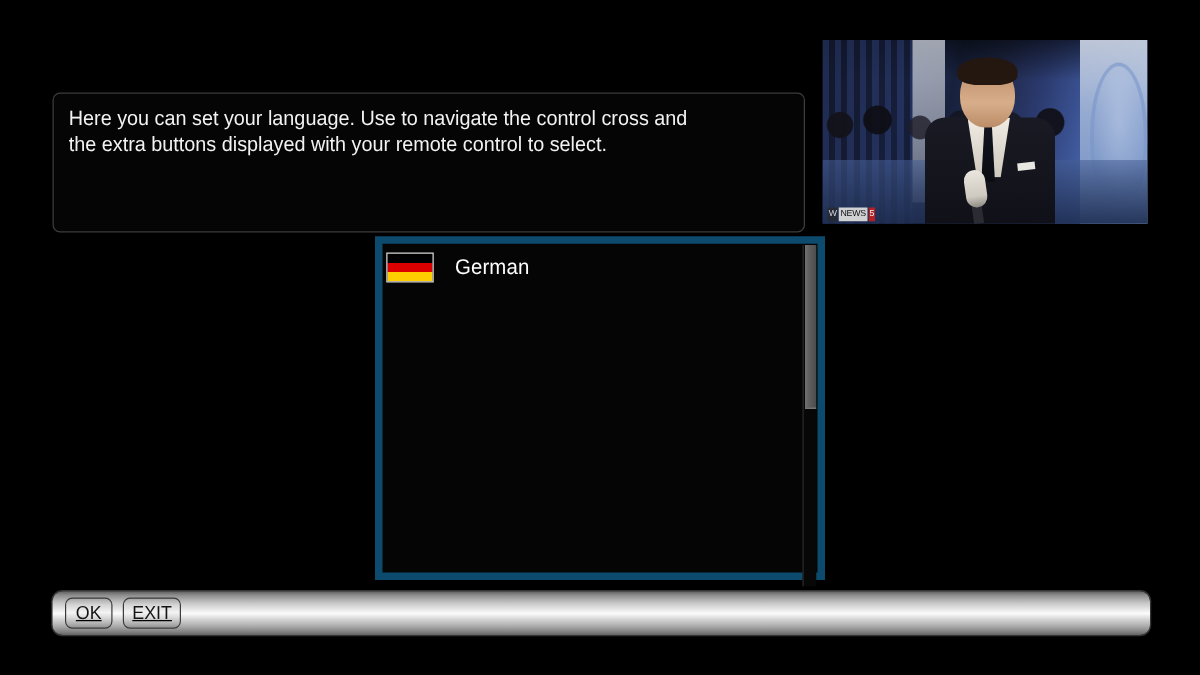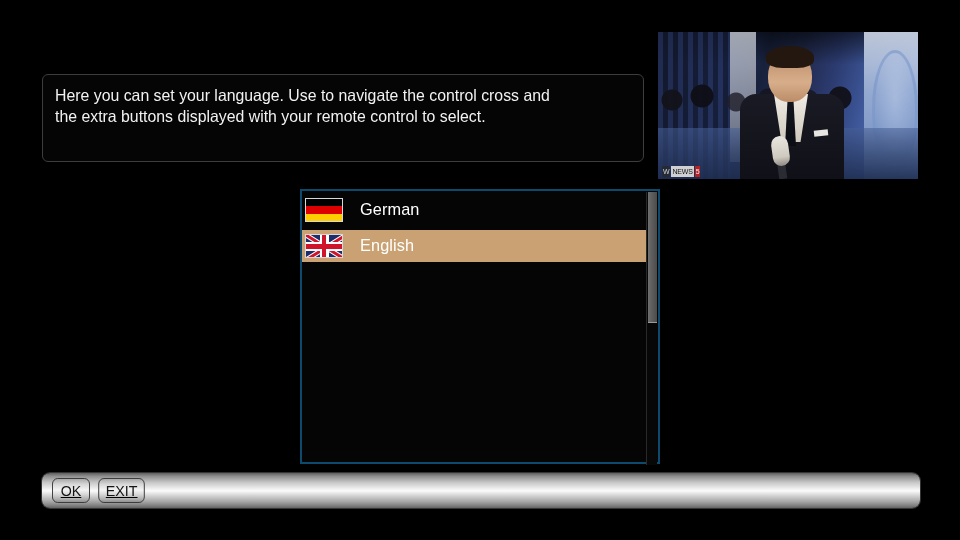--- a/index.html
+++ b/index.html
@@ -53,21 +53,21 @@
     font-family: "Liberation Sans", sans-serif;
     transform: scaleX(0.93);
   }
 
   
   #desc-panel {
     position: absolute;
     left: 42px;
     top: 74px;
     width: 602px;
-    height: 88px;
+    height: 112px;
     background: #050505;
     border: 1px solid #3d3d3d;
     border-radius: 6px;
     box-sizing: border-box;
     padding: 10px 12px 0 12px;
   }
   .desc-line {
     color: #f2f2f2;
     font-size: 16.5px;
     line-height: 21px;
@@ -197,21 +197,21 @@
   .logo-chip.dark { background: rgba(40,40,40,0.7); color: #ddd; }
 
   
   #list-panel {
     position: absolute;
     left: 300px;
     top: 189px;
     width: 360px;
     height: 275px;
     background: #050505;
-    border: 2px solid #0c4a6e;
+    border: 6px solid #0c4a6e;
     box-sizing: border-box;
   }
   #list-rows {
     position: absolute;
     left: 0;
     top: 3px;
     width: 345px;
   }
   .lang-row {
     position: relative;
@@ -377,33 +377,20 @@
   </div>
 
   <div id="list-panel">
     <div id="list-rows">
 
       <div class="lang-row">
         <span class="flag f-de"></span>
         <span class="lang-label">German</span>
       </div>
 
-      <div class="lang-row selected">
-        <span class="flag f-gb">
-          <i class="d1"></i>
-            <i class="d2"></i>
-            <i class="d1r"></i>
-            <i class="d2r"></i>
-          <i class="cv"></i>
-            <i class="ch"></i>
-            <i class="cvr"></i>
-            <i class="chr"></i>
-        </span>
-        <span class="lang-label">English</span>
-      </div>
 
 
 
 
 
 
     </div>
 
     <div id="scroll-track">
       <div id="scroll-thumb"></div>

